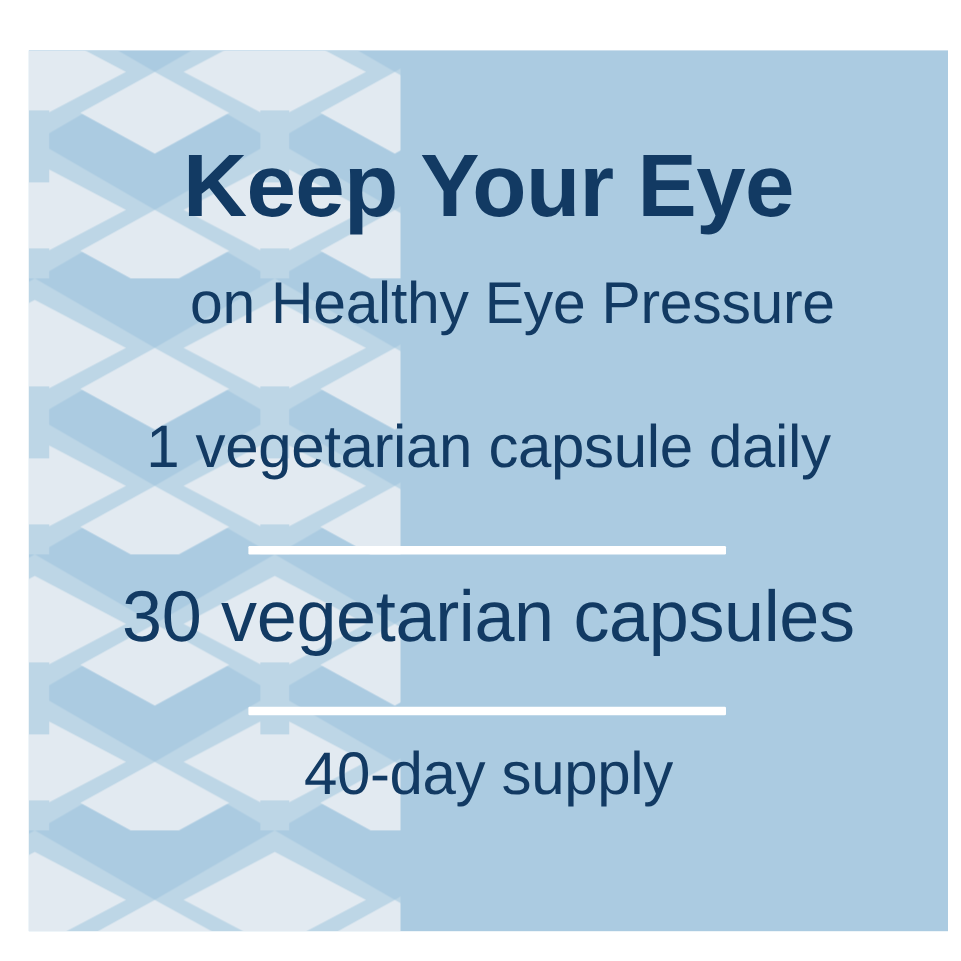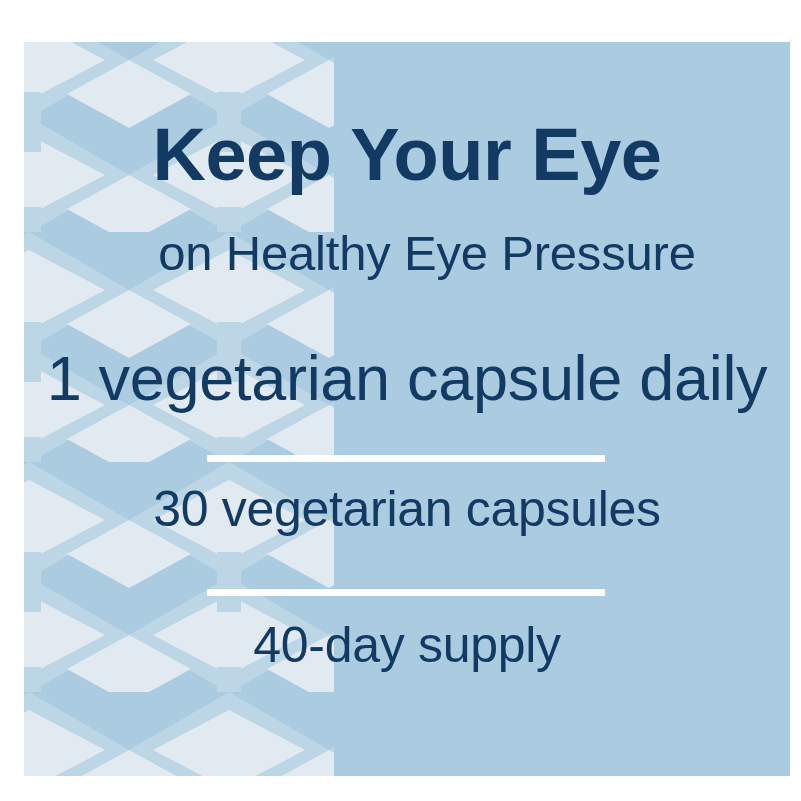--- a/index.html
+++ b/index.html
@@ -75,27 +75,27 @@
   }
   .subtitle {
     top: 187px;
     font-size: 49px;
     font-weight: normal;
     letter-spacing: -0.2px;
     padding-left: 20px;
   }
   .dose {
     top: 305px;
-    font-size: 63px;
+    font-size: 50px;
     font-weight: normal;
     letter-spacing: -0.3px;
   }
   .count {
     top: 442px;
-    font-size: 50px;
+    font-size: 60px;
     font-weight: normal;
     letter-spacing: -0.3px;
   }
   .supply {
     top: 578px;
     font-size: 50px;
     font-weight: normal;
     letter-spacing: -0.3px;
   }
 

